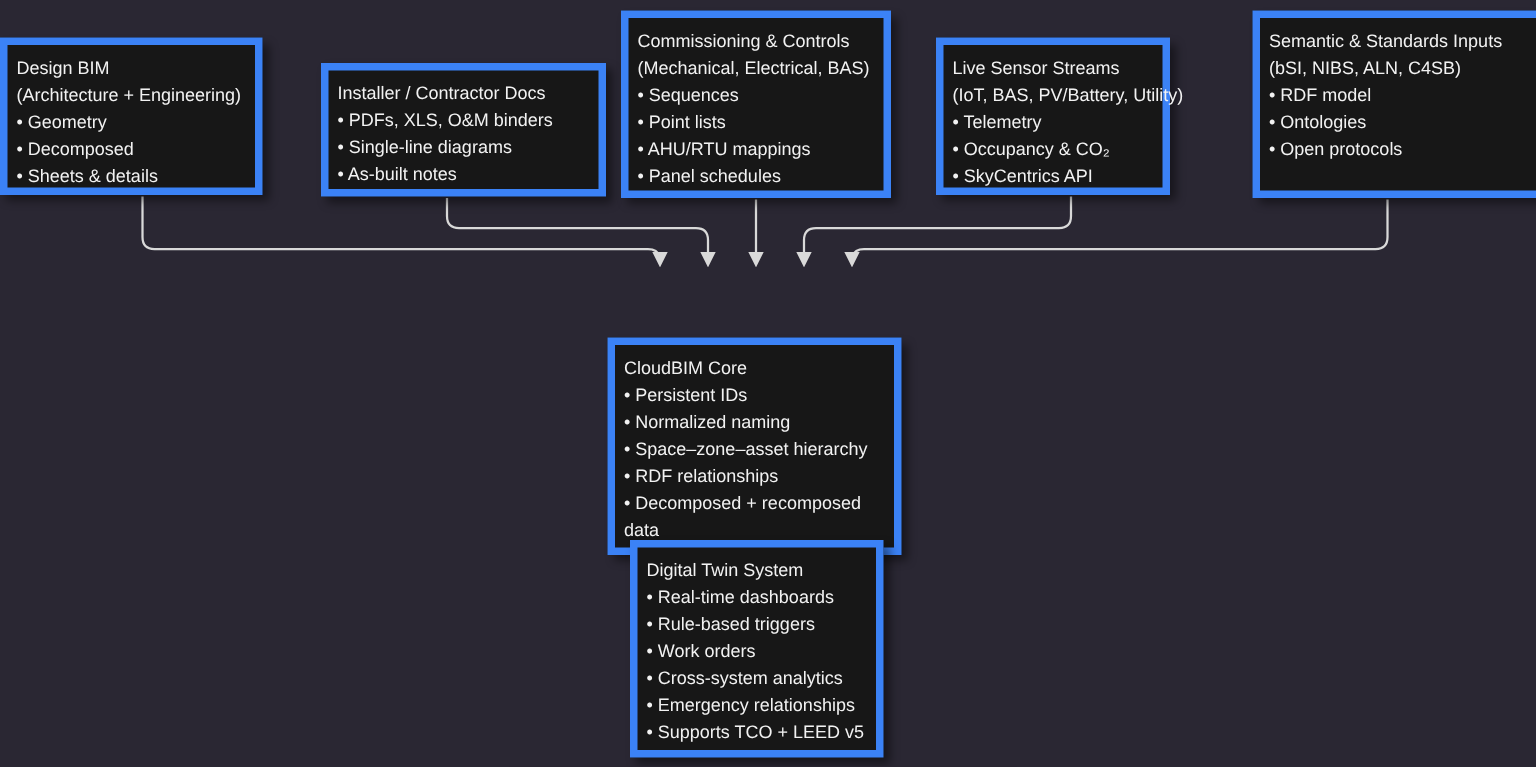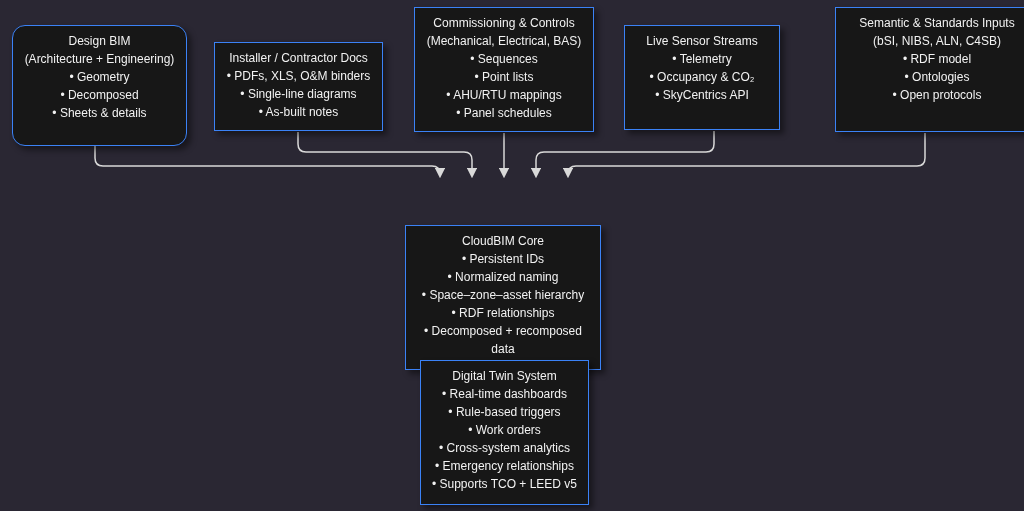--- a/index.html
+++ b/index.html
@@ -19,40 +19,39 @@
     position: absolute;
     left: 0; top: 0;
     width: 1024px;
     height: 511px;
     pointer-events: none;
   }
   .node {
     position: absolute;
     box-sizing: border-box;
     background: #171717;
-    border: 1px solid #3b82f6;
+    border: 5px solid #3b82f6;
     box-shadow: 4px 4px 6px rgba(0,0,0,0.45);
     color: #f2f2f2;
     font-size: 12px;
     line-height: 18px;
-    text-align: center;
     padding: 6px 6px;
   }
   .node .node-title,
   .node .node-subtitle {
     white-space: nowrap;
   }
   .node ul {
     list-style: none;
     margin: 0;
     padding: 0;
   }
   
-  #node-design-bim      { left: 12px;   top: 25px;  width: 175px; height: 121px; border-radius: 13px; }
-  #node-installer-docs  { left: 214px; top: 42px;  width: 169px; height: 89px;  }
+  #node-design-bim      { left: 0;   top: 25px;  width: 175px; height: 105px; }
+  #node-installer-docs  { left: 214px; top: 42px;  width: 190px; height: 89px;  }
   #node-commissioning   { left: 414px; top: 7px;   width: 180px; height: 125px; }
   #node-live-sensors    { left: 624px; top: 25px;  width: 156px; height: 105px; }
   #node-semantic-inputs { left: 835px; top: 7px;   width: 204px; height: 125px; }
   #node-cloudbim-core   { left: 405px; top: 182px; width: 196px; height: 145px; margin-top: 43px; }
   #node-digital-twin    { left: 420px; top: 360px; width: 169px; height: 145px; }
 </style>
 </head>
 <body>
 
 <div id="stage">
@@ -98,20 +97,21 @@
     <ul>
         <li>• Sequences</li>
         <li>• Point lists</li>
         <li>• AHU/RTU mappings</li>
         <li>• Panel schedules</li>
       </ul>
   </div>
 
   <div class="node" id="node-live-sensors">
     <div class="node-title">Live Sensor Streams</div>
+    <div class="node-subtitle">(IoT, BAS, PV/Battery, Utility)</div>
     <ul>
         <li>• Telemetry</li>
         <li>• Occupancy &amp; CO₂</li>
         <li>• SkyCentrics API</li>
       </ul>
   </div>
 
   <div class="node" id="node-semantic-inputs">
     <div class="node-title">Semantic &amp; Standards Inputs</div>
     <div class="node-subtitle">(bSI, NIBS, ALN, C4SB)</div>

